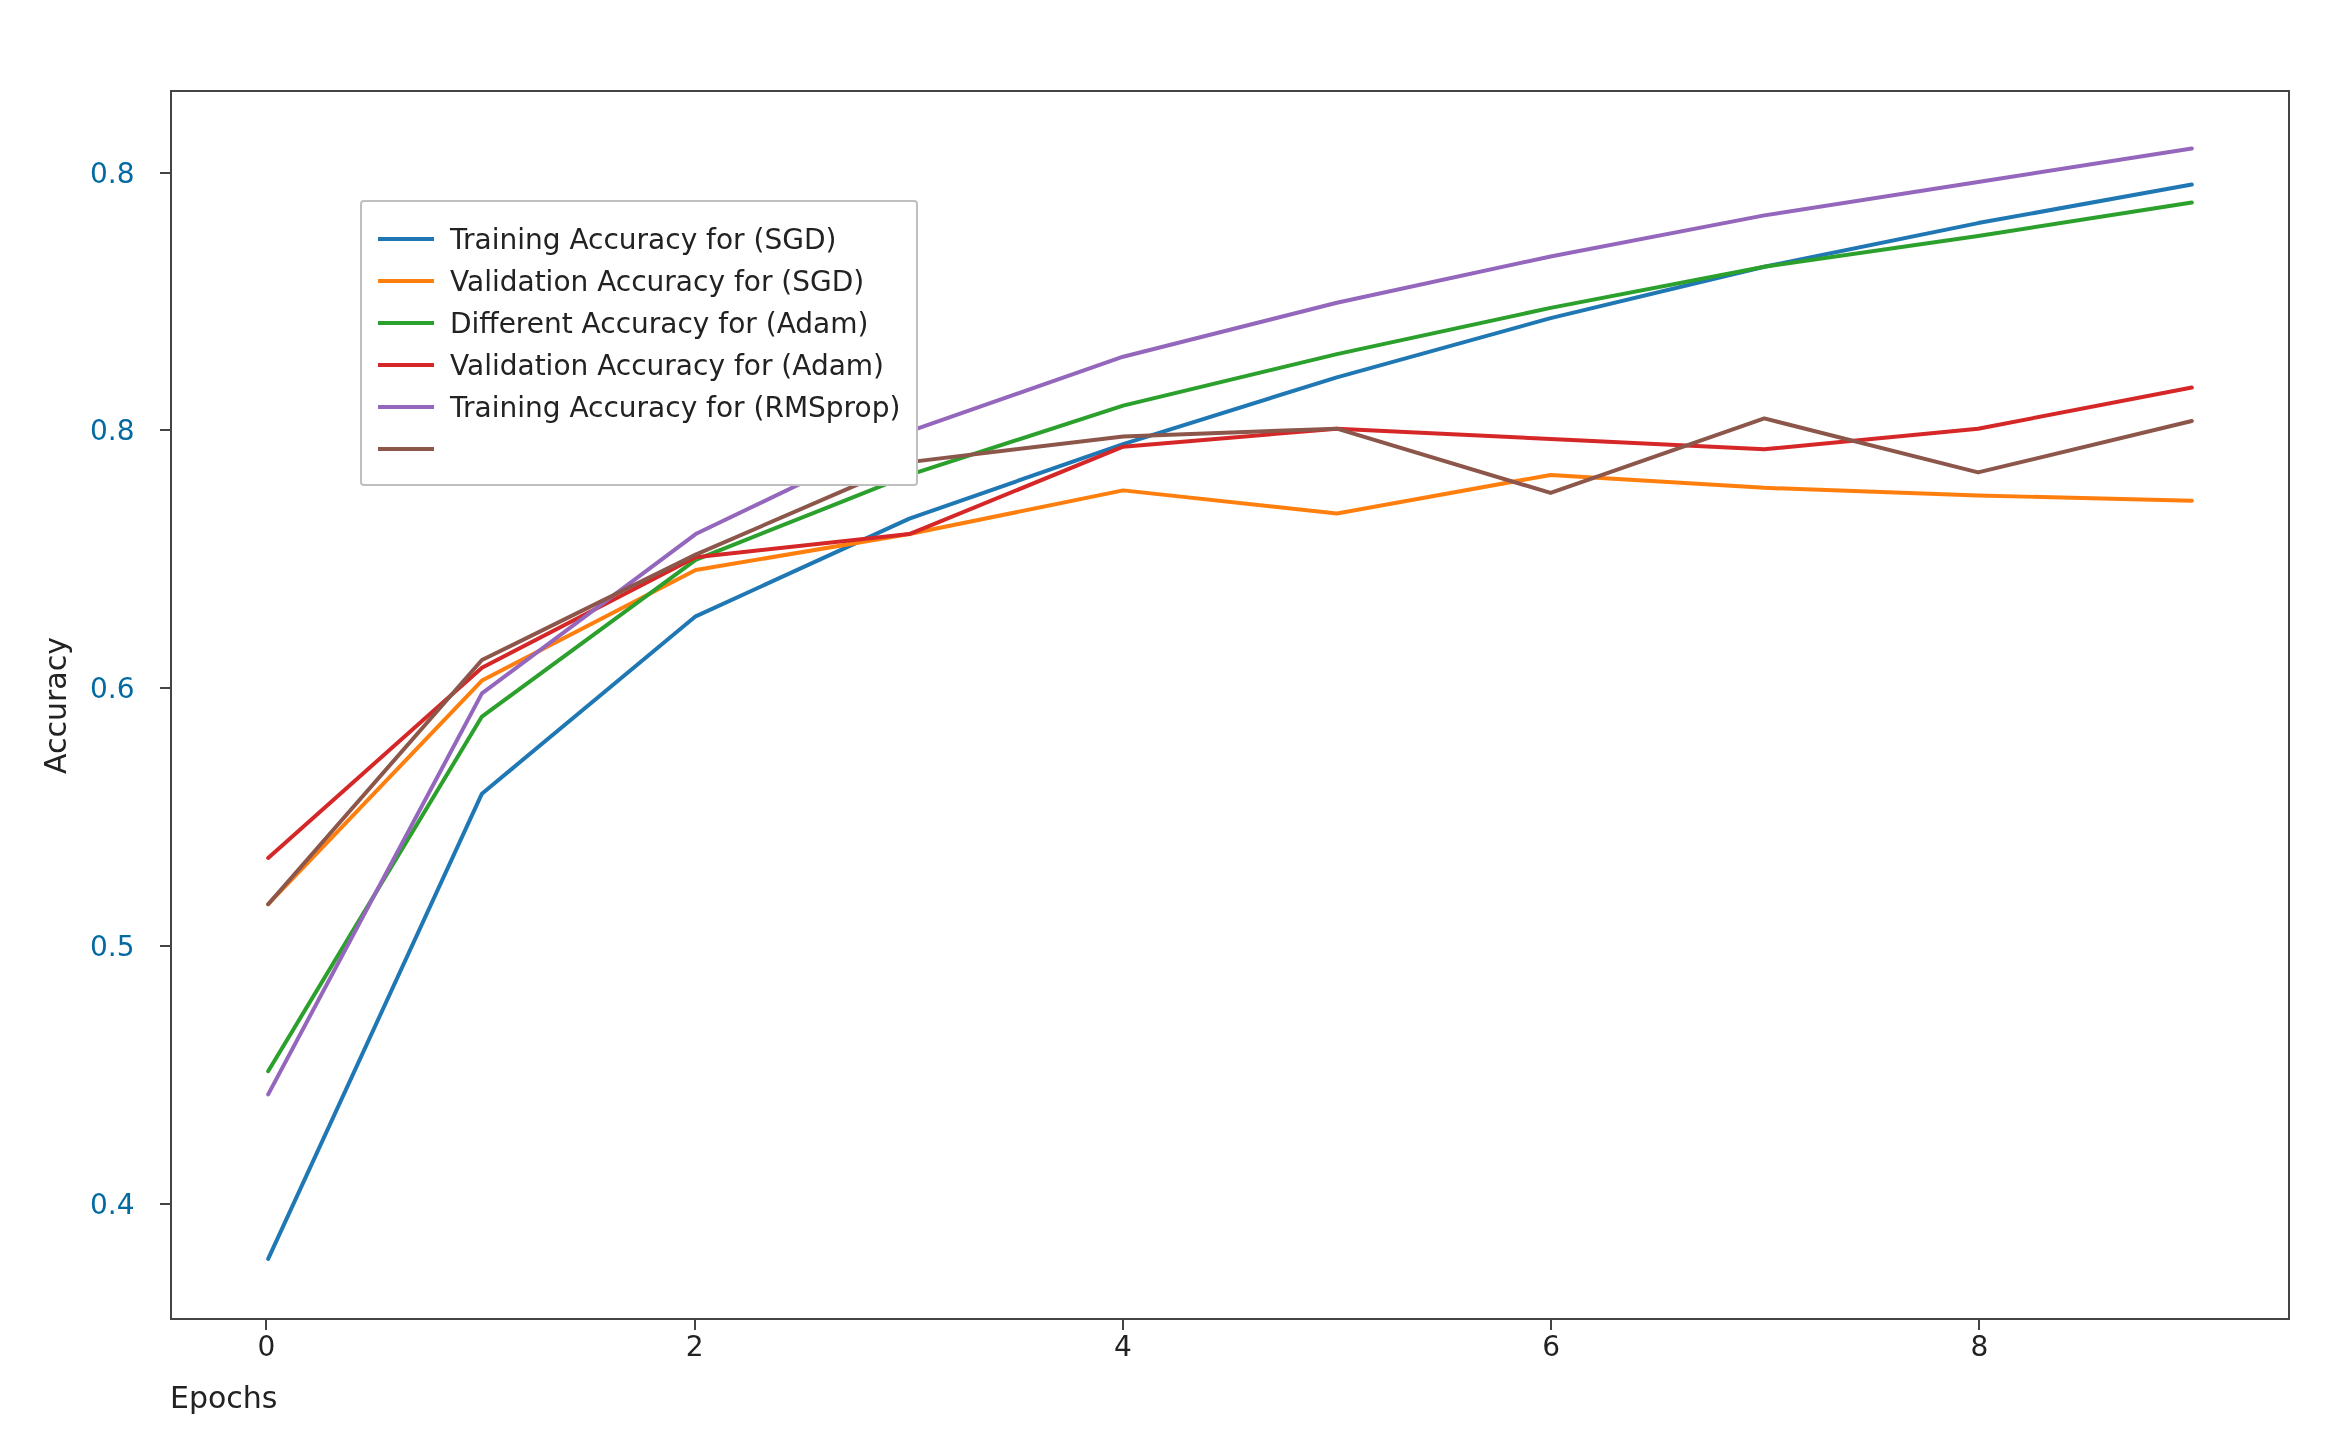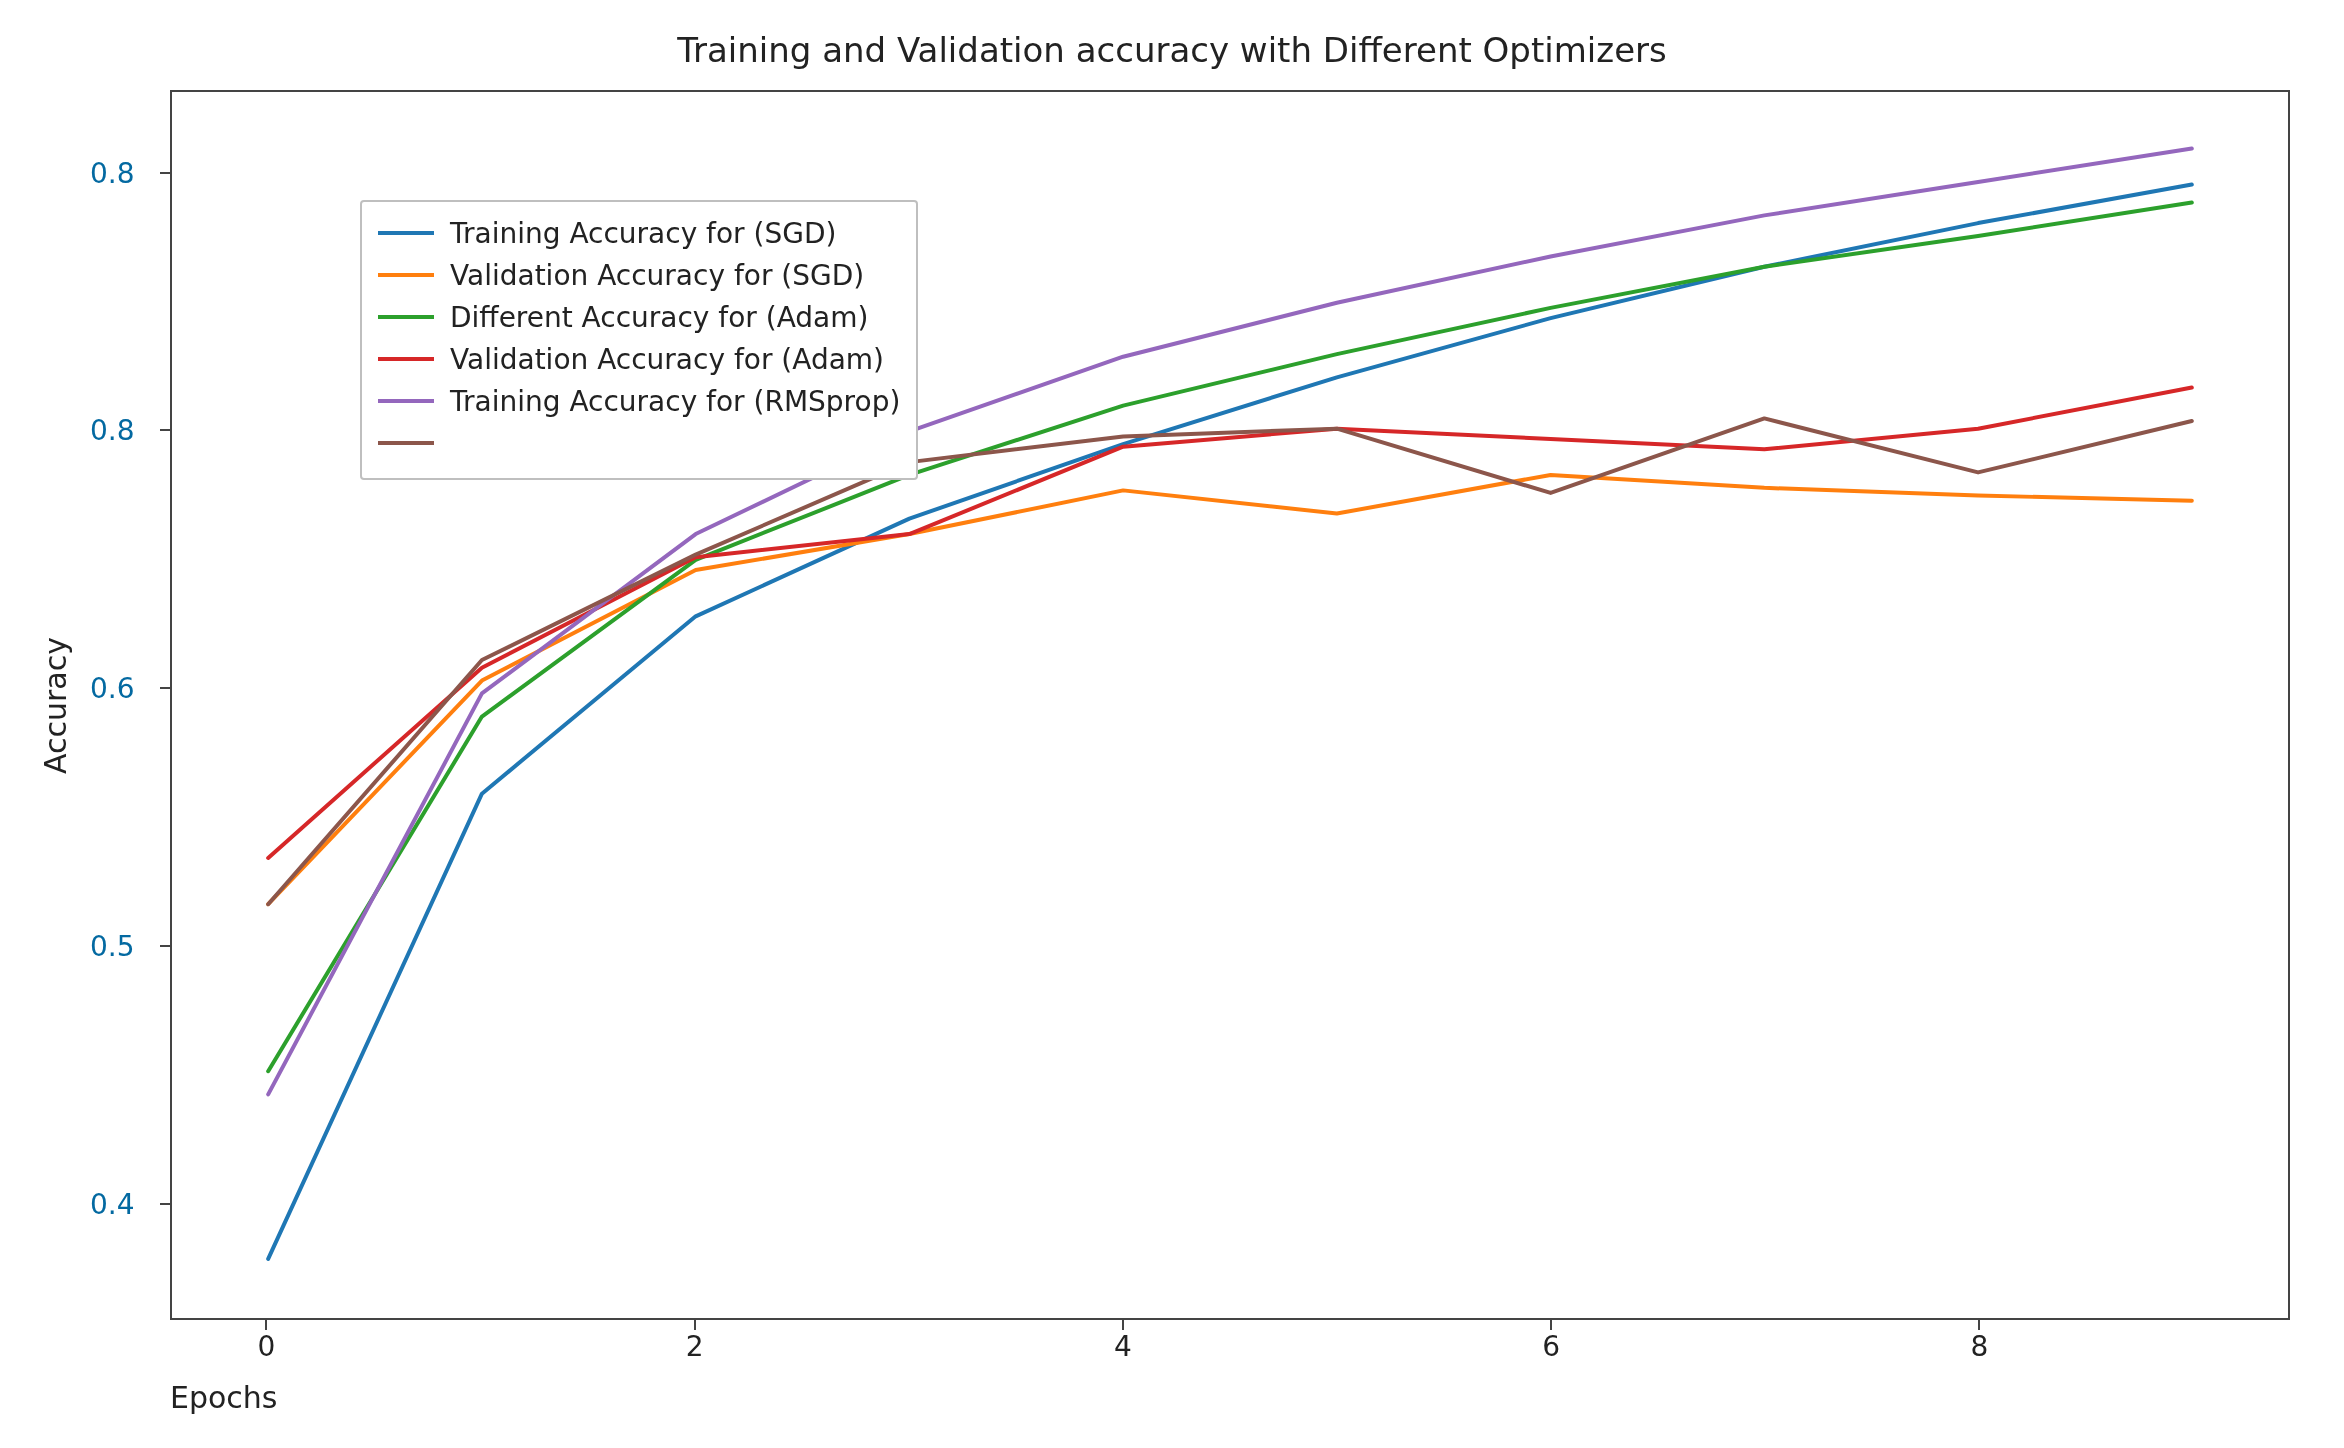--- a/index.html
+++ b/index.html
@@ -87,21 +87,21 @@
     position: absolute;
     background: #444;
   }
   .legend {
     position: absolute;
     left: 188px;
     top: 108px;
     border: 2px solid #bfbfbf;
     border-radius: 4px;
     background: #ffffff;
-    padding: 10px 16px 14px 16px;
+    padding: 16px 16px 14px 16px;
     font-size: 28px;
     color: #222;
   }
   .legend-row {
     display: flex;
     align-items: center;
     height: 42px;
   }
   .legend-swatch {
     width: 56px;
@@ -114,21 +114,20 @@
     fill: none;
     stroke-width: 4;
     stroke-linejoin: round;
     stroke-linecap: round;
   }
 </style>
 </head>
 <body>
 
 <div class="figure">
-  <div class="title">Training and Validation accuracy with Different Optimizers</div>
 
   <div class="plot-area">
     <svg id="plot-svg" class="plot-svg" viewBox="0 0 2120 1230" preserveAspectRatio="none">
         <polyline points="96.36,1170.69 310.51,703.96 524.65,526.04 738.79,428.05 952.93,353.27 1167.07,286.23 1381.21,226.92 1595.35,175.35 1809.49,131.51 2023.64,92.83" stroke="#1f77b4"></polyline>
         <polyline points="96.36,814.84 310.51,590.50 524.65,479.62 738.79,443.52 952.93,399.69 1167.07,422.89 1381.21,384.21 1595.35,397.11 1809.49,404.84 2023.64,410.00" stroke="#ff7f0e"></polyline>
         <polyline points="96.36,982.45 310.51,626.60 524.65,469.31 738.79,384.21 952.93,314.59 1167.07,263.02 1381.21,216.60 1595.35,175.35 1809.49,144.40 2023.64,110.88" stroke="#2ca02c"></polyline>
         <polyline points="96.36,768.43 310.51,577.61 524.65,466.73 738.79,443.52 952.93,355.85 1167.07,337.80 1381.21,348.11 1595.35,358.43 1809.49,337.80 2023.64,296.54" stroke="#d62728"></polyline>
         <polyline points="96.36,1005.66 310.51,603.40 524.65,443.52 738.79,340.38 952.93,265.60 1167.07,211.45 1381.21,165.03 1595.35,123.77 1809.49,90.25 2023.64,56.73" stroke="#9467bd"></polyline>
         <polyline points="96.36,814.84 310.51,569.87 524.65,464.15 738.79,371.32 952.93,345.53 1167.07,337.80 1381.21,402.26 1595.35,327.48 1809.49,381.64 2023.64,330.06" stroke="#8c564b"></polyline>
       </svg>

